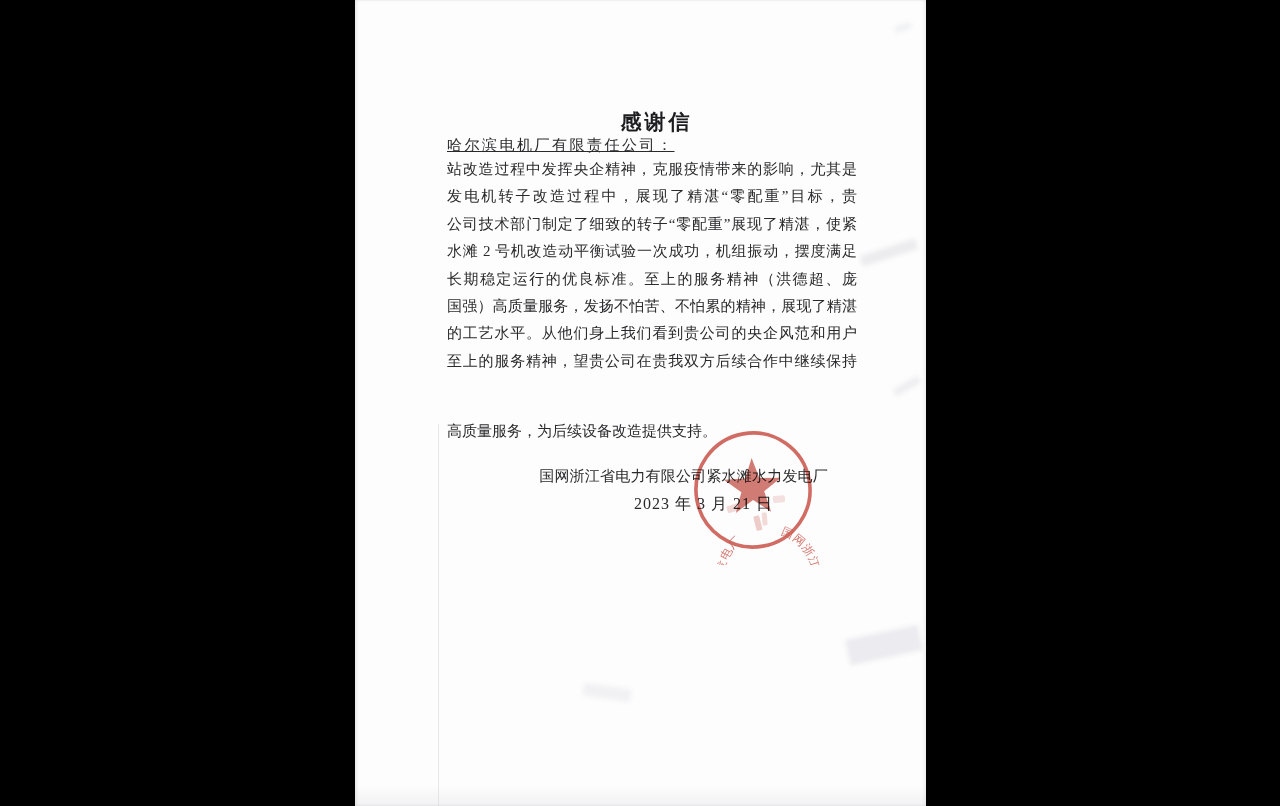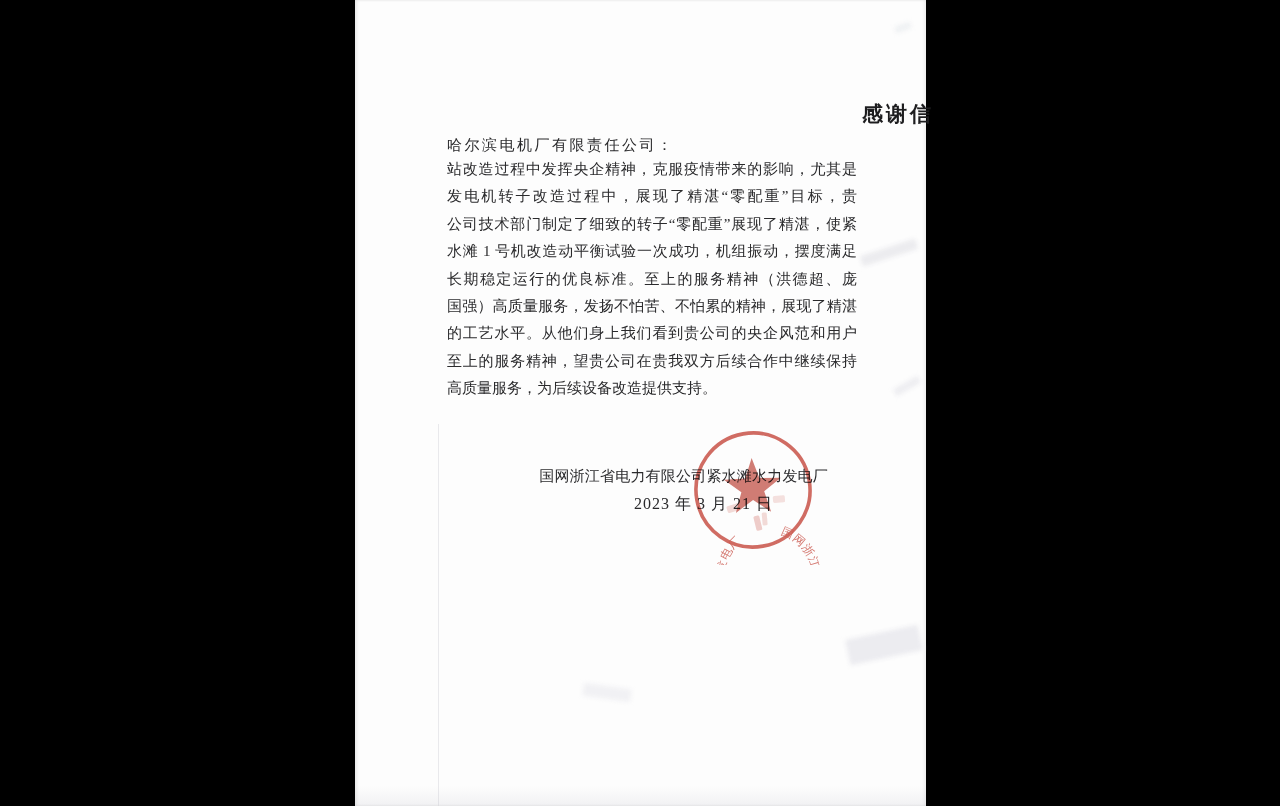--- a/index.html
+++ b/index.html
@@ -24,56 +24,57 @@
     width: 571px;
     height: 806px;
     background: #fdfdfd;
     box-shadow: inset 2px 0 3px rgba(0,0,0,0.08), inset -2px 0 3px rgba(0,0,0,0.06);
   }
   .title {
     position: absolute;
     left: 0;
     top: 92px;
     width: 100%;
-    margin: 8px;
-    text-align: right;
+    margin: 16px;
+    text-align: center;
     font-family: "Liberation Sans", "DejaVu Sans", sans-serif;
     font-weight: 700;
     font-size: 21px;
     letter-spacing: 3px;
     color: #1d1d1f;
   }
   .salutation {
     position: absolute;
     left: 92px;
     top: 136px;
     font-size: 15px;
     letter-spacing: 2.5px;
     color: #2a2a2c;
     white-space: nowrap;
+    text-decoration: underline;
   }
   .letter-body {
     position: absolute;
     left: 92px;
     top: 156px;
     width: 410px;
     color: #2a2a2c;
   }
   .bline {
     font-size: 15px;
     line-height: 27.4px;
     height: 27.4px;
     text-align: justify;
     text-align-last: justify;
     text-justify: inter-character;
     white-space: nowrap;
     overflow: visible;
   }
   .bline.first { text-indent: 40px; }
-  .bline.last  { text-align-last: left; }
+  .bline.last  { text-align-last: left; margin-top: 43px; }
   .signature {
     position: absolute;
     right: 98px;
     top: 466px;
     font-size: 15px;
     line-height: 20px;
     letter-spacing: 0.2px;
     color: #2a2a2c;
     white-space: nowrap;
   }
@@ -120,21 +121,21 @@
   <div class="paper">
 
     <h1 class="title">感谢信</h1>
 
     <div class="salutation">哈尔滨电机厂有限责任公司：</div>
 
     <div class="letter-body">
       <div class="bline">站改造过程中发挥央企精神，克服疫情带来的影响，尤其是</div>
       <div class="bline">发电机转子改造过程中，展现了精湛“零配重”目标，贵</div>
       <div class="bline">公司技术部门制定了细致的转子“零配重”展现了精湛，使紧</div>
-      <div class="bline">水滩 1 号机改造动平衡试验一次成功，机组振动，摆度满足</div>
+      <div class="bline">水滩 2 号机改造动平衡试验一次成功，机组振动，摆度满足</div>
       <div class="bline">长期稳定运行的优良标准。至上的服务精神（洪德超、庞</div>
       <div class="bline">国强）高质量服务，发扬不怕苦、不怕累的精神，展现了精湛</div>
       <div class="bline">的工艺水平。从他们身上我们看到贵公司的央企风范和用户</div>
       <div class="bline">至上的服务精神，望贵公司在贵我双方后续合作中继续保持</div>
       <div class="bline last">高质量服务，为后续设备改造提供支持。</div>
     </div>
 
     <div class="signature">国网浙江省电力有限公司紧水滩水力发电厂</div>
 
     <div class="dateline">2023 年 3 月 21 日</div>

